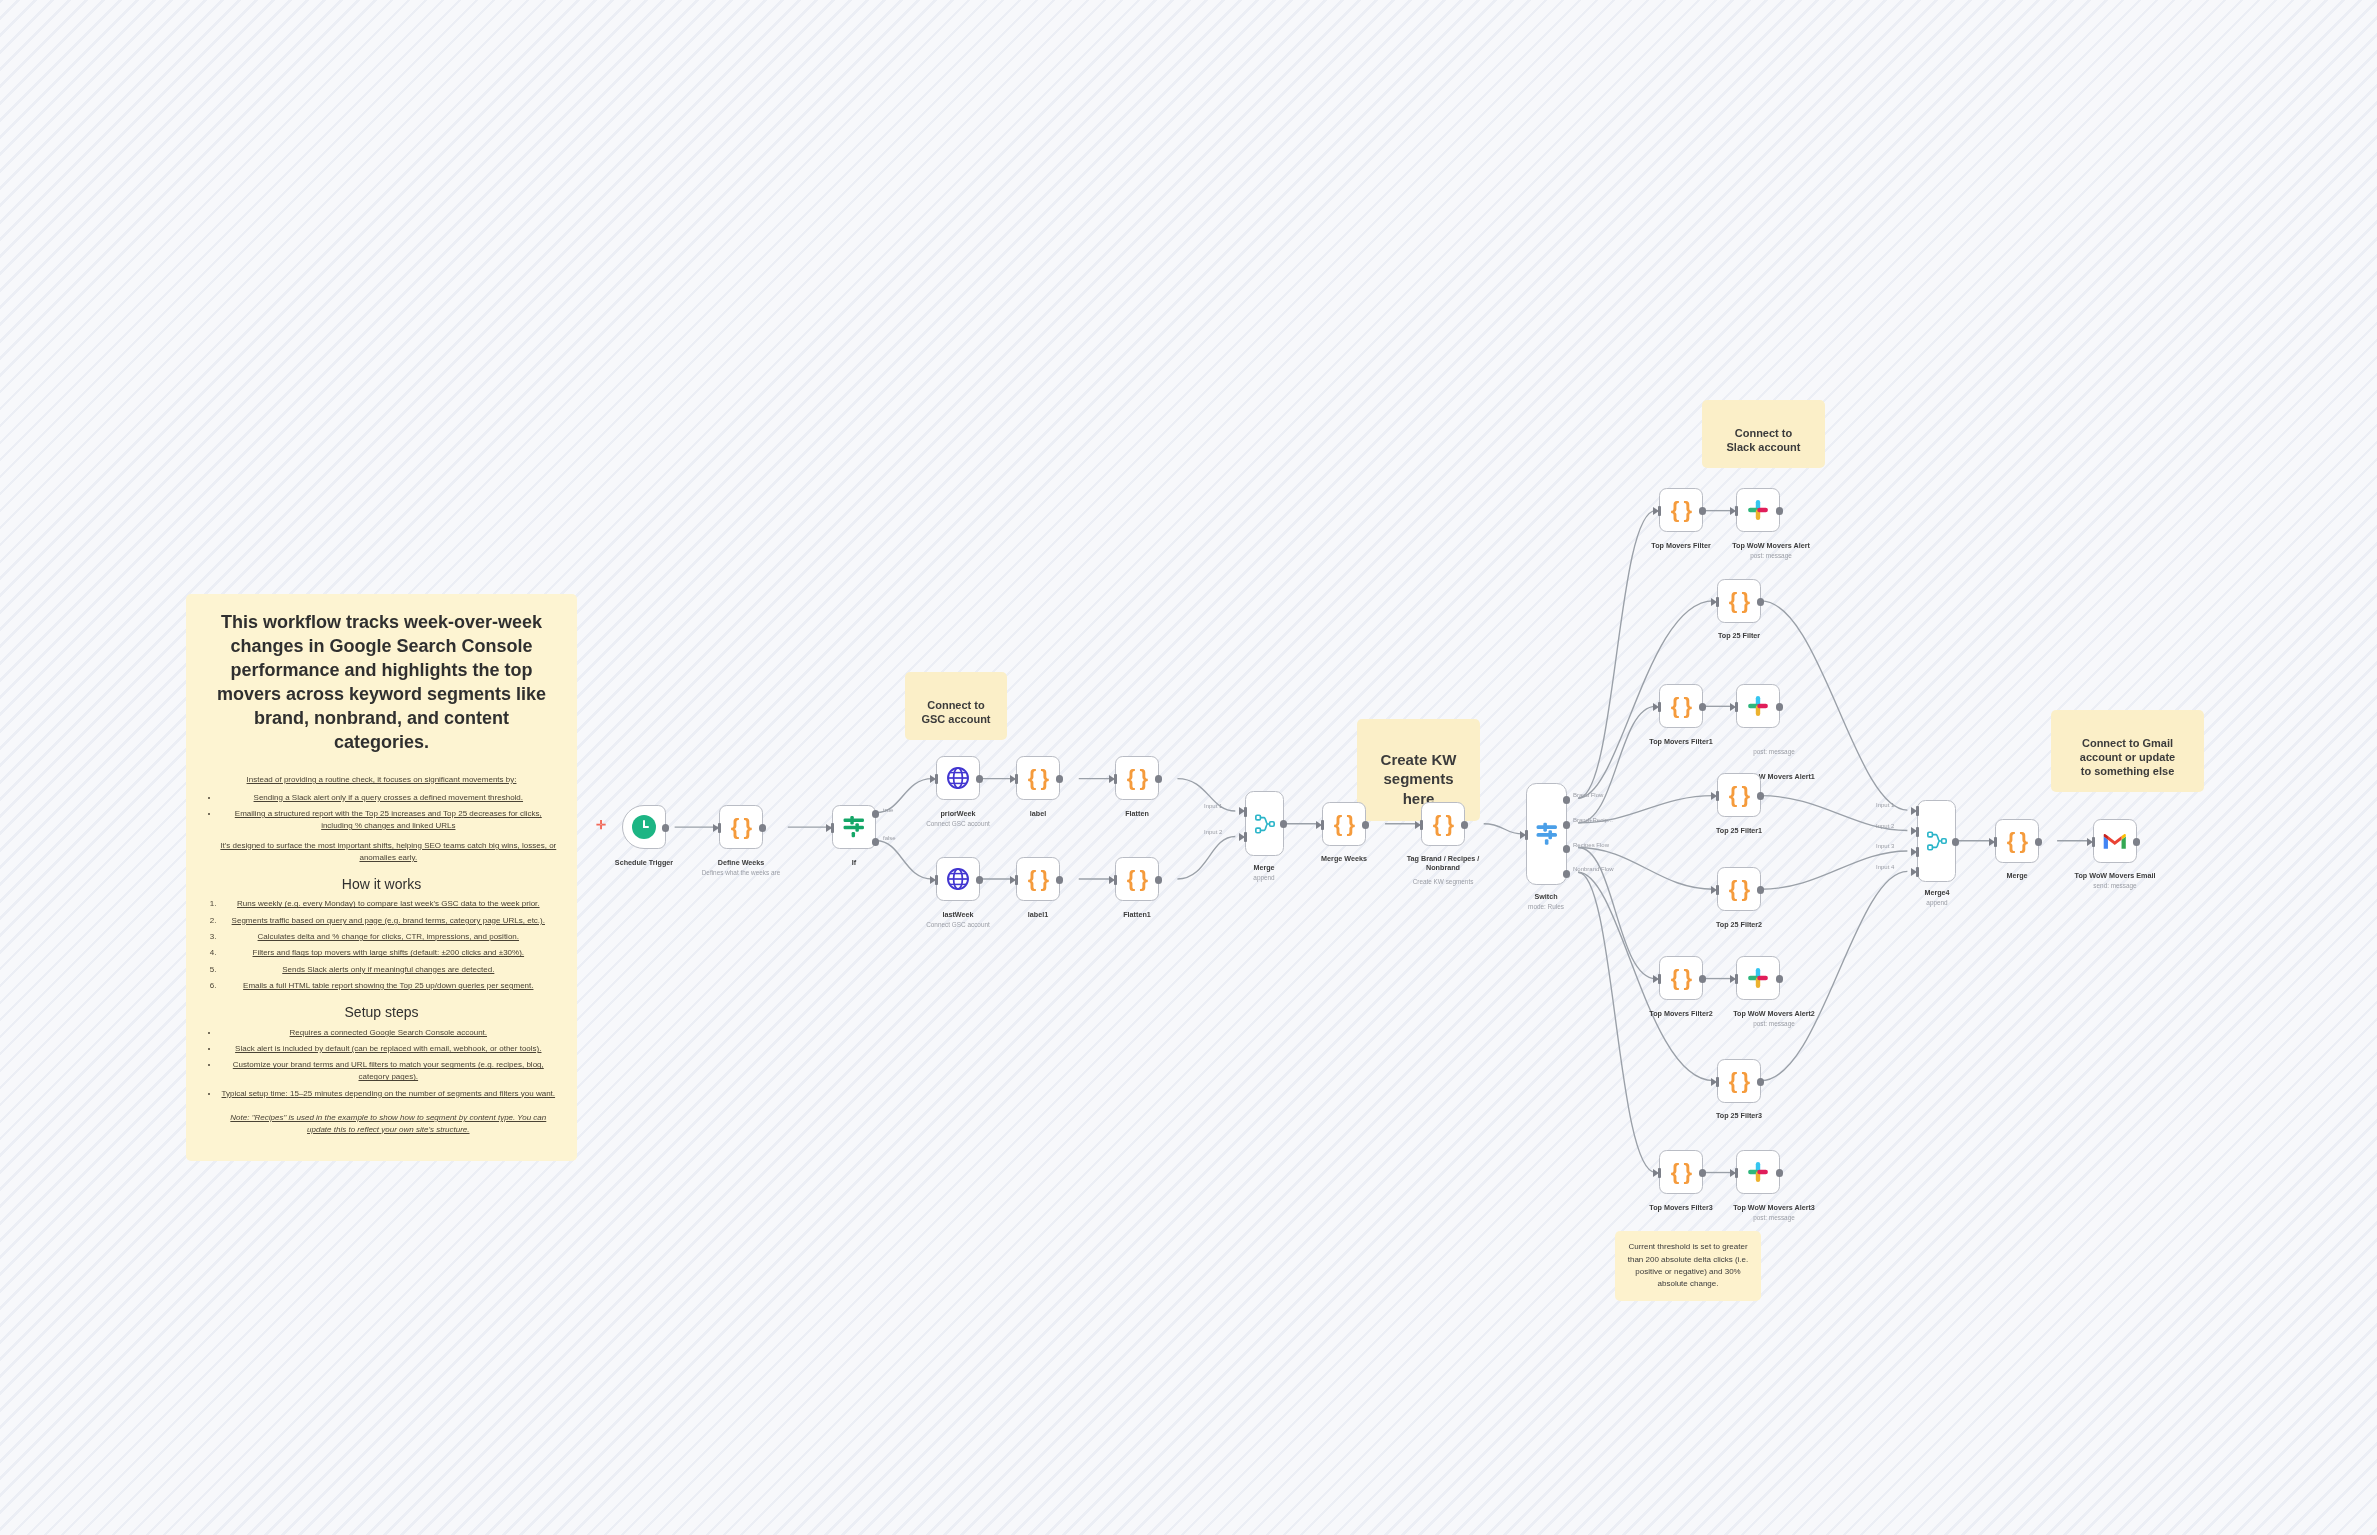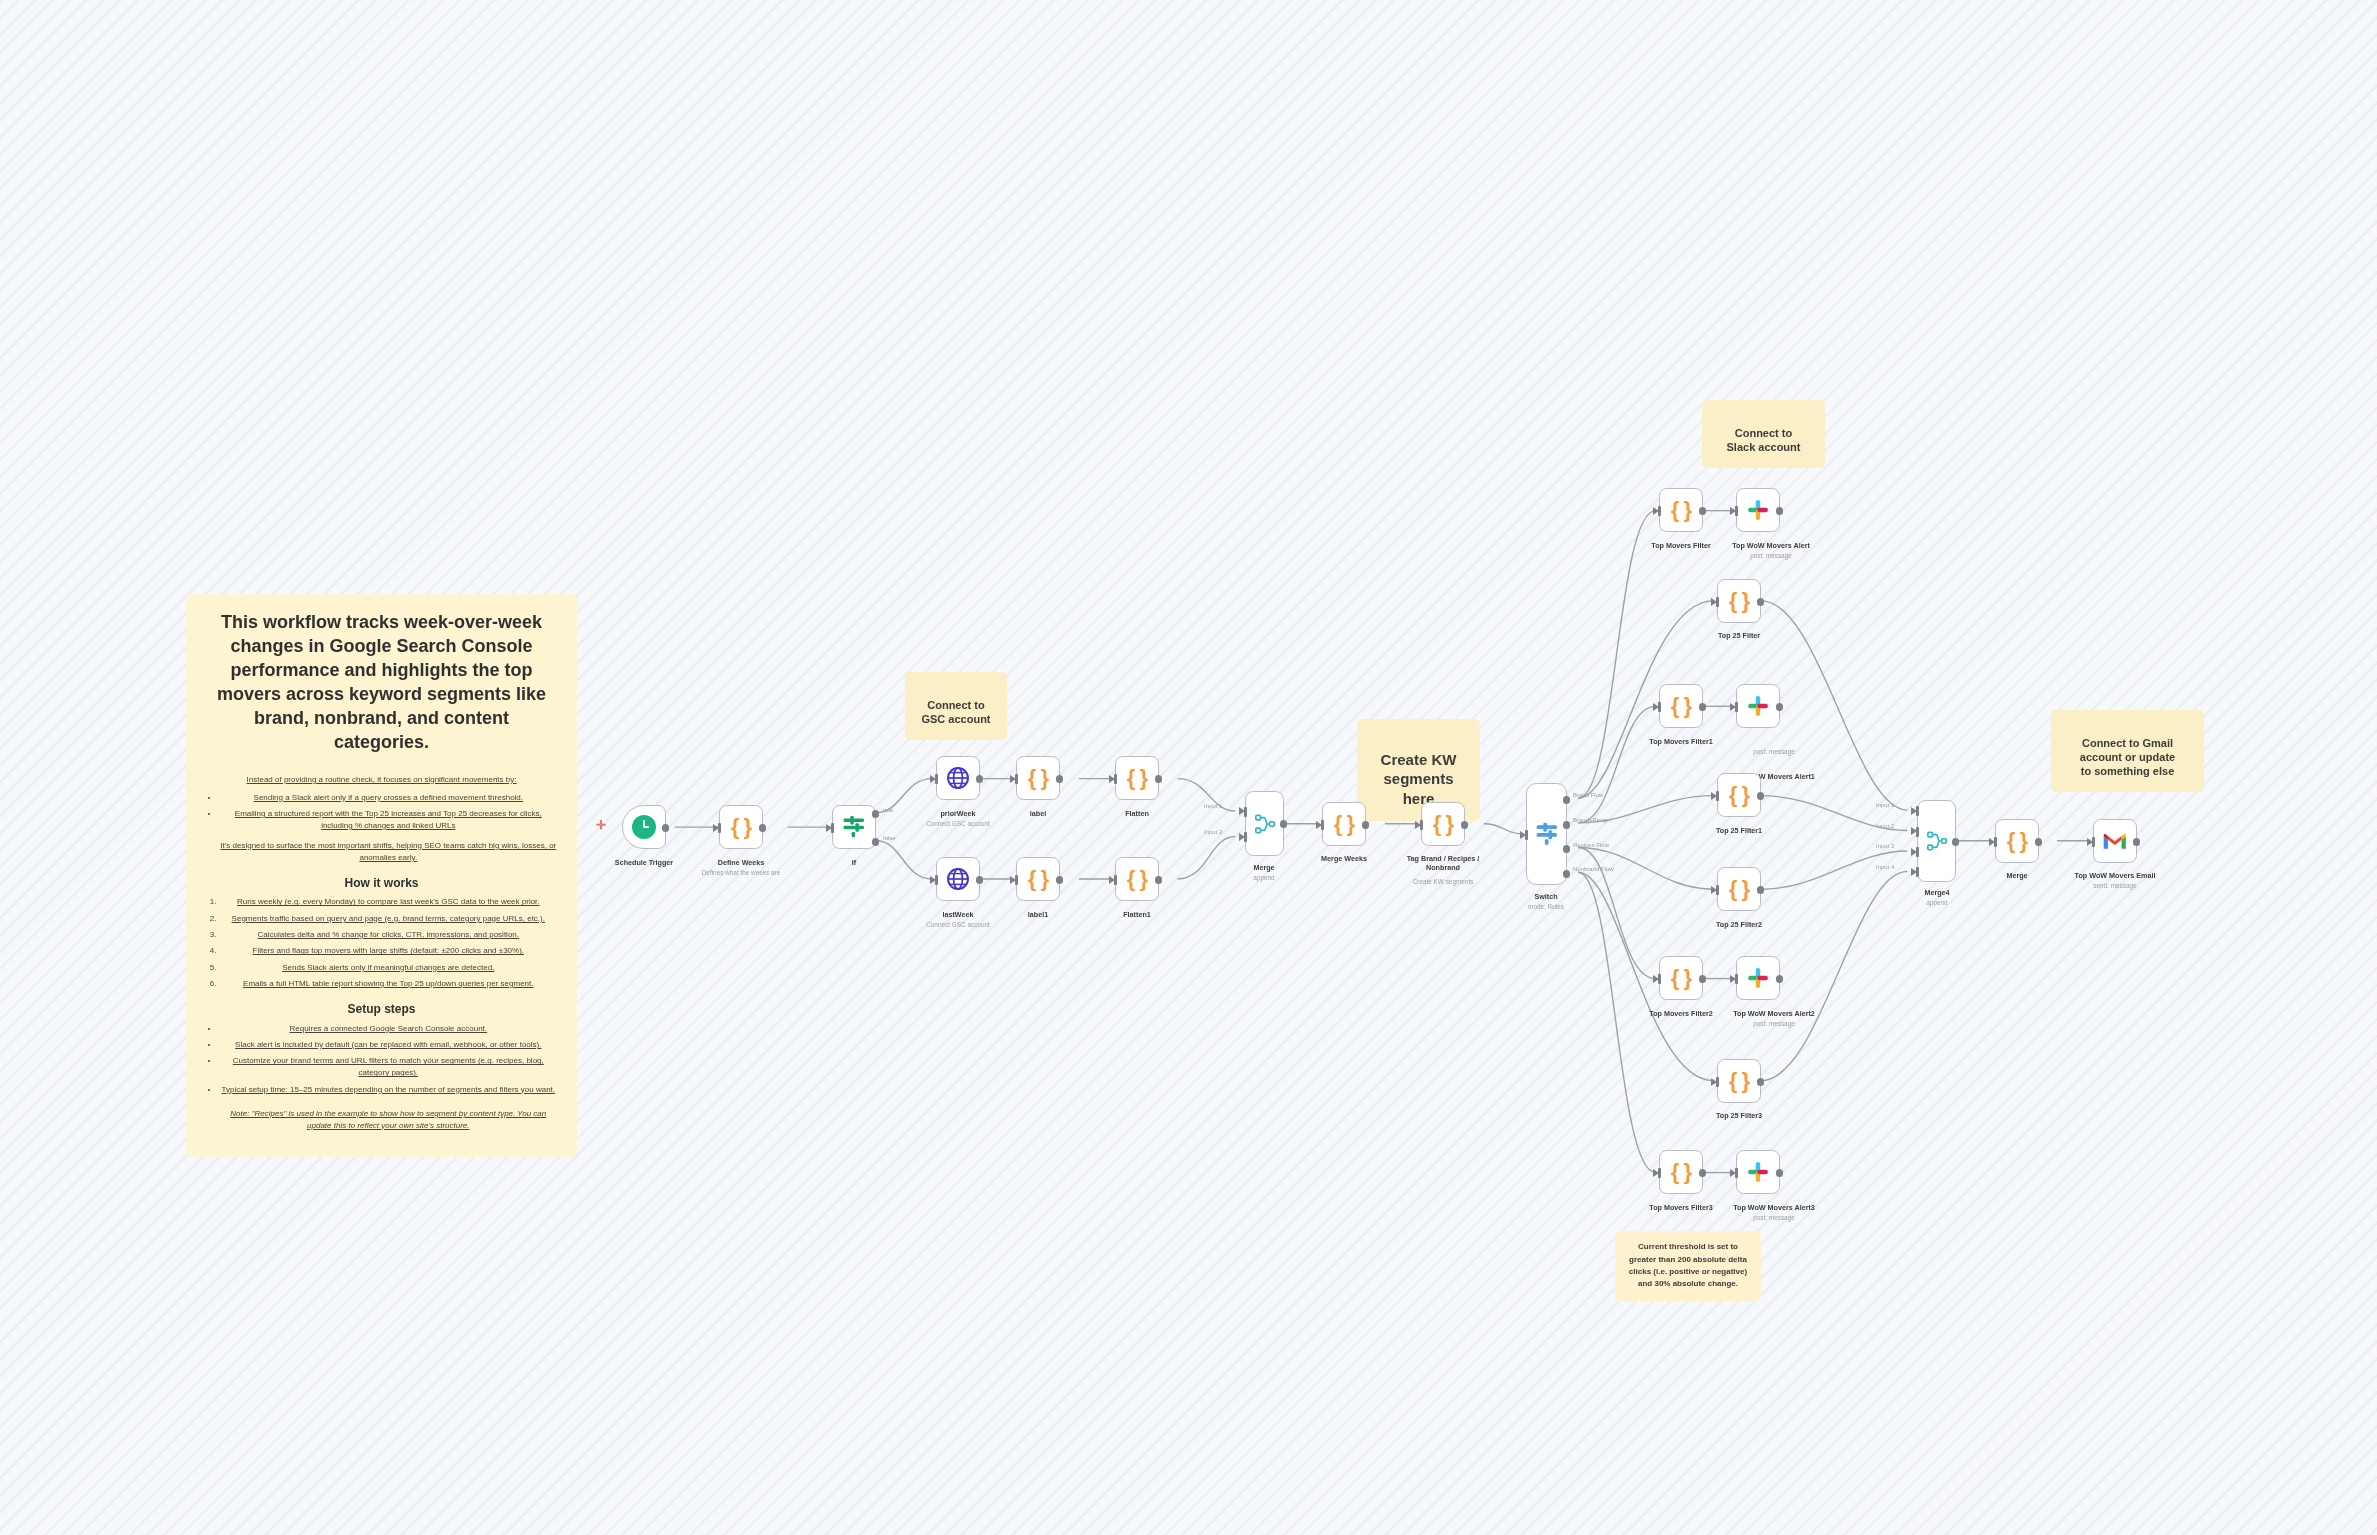--- a/index.html
+++ b/index.html
@@ -36,28 +36,28 @@
   }
   .sticky.big{
     background:#fdf4d2;
     padding:17px 19px 19px 19px;
     color:#4a4335;
   }
   .sticky.big h1{
     font-size:18px;line-height:1.33;margin:0 0 19px 0;color:#2f2f2f;font-weight:bold;
   }
   .sticky.big p,.sticky.big li{font-size:8px;line-height:1.5;margin:0 0 6px 0;text-decoration:underline;}
-  .sticky.big h2{font-size:12px;margin:12px 0 6.8px 0;font-weight:bold;color:#2f2f2f;}
+  .sticky.big h2{font-size:14px;margin:12px 0 6.8px 0;font-weight:normal;color:#2f2f2f;}
   .sticky.big ul,.sticky.big ol{margin:0 0 7.7px 0;padding-left:13.6px;}
   .sticky.big li{margin-bottom:4.3px;}
   .sticky.big .indent{padding-left:13.6px;}
   .sticky.big .note{font-style:italic;font-size:8px;line-height:1.5;margin-top:12px;}
   .sticky.small{
     background:#fdf2cd;padding:10.2px 11px;
-    font-size:8px;line-height:1.55;font-weight:bold;color:#3b3b3b;
+    font-size:8px;line-height:1.55;font-weight:normal;color:#3b3b3b;
   }
 
   
   .node{
     position:absolute;
     width:44px;height:44px;
     background:#ffffff;
     border:1.2px solid #b9bcc4;
     border-radius:7.7px;
     box-sizing:border-box;

